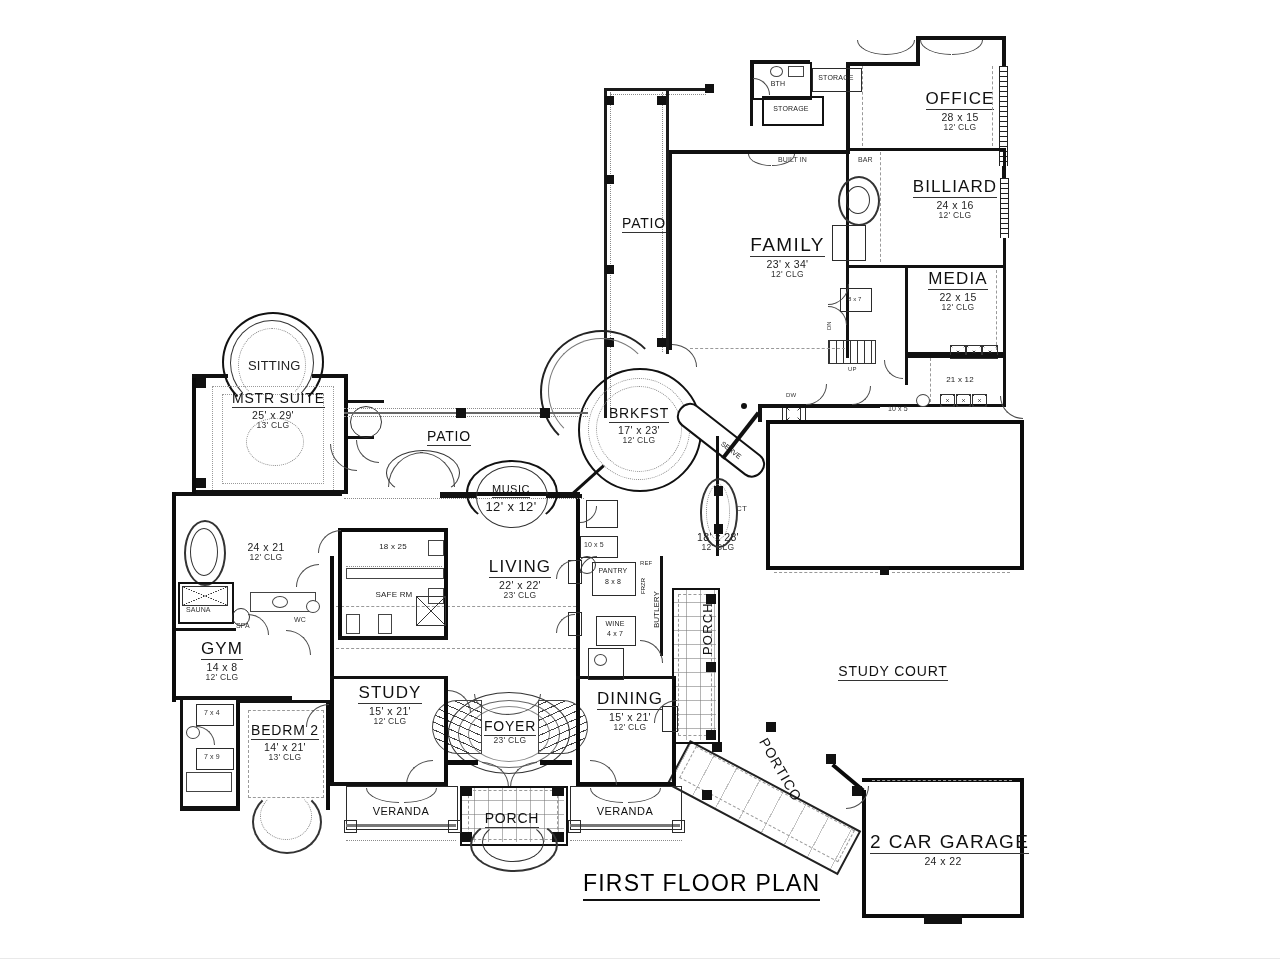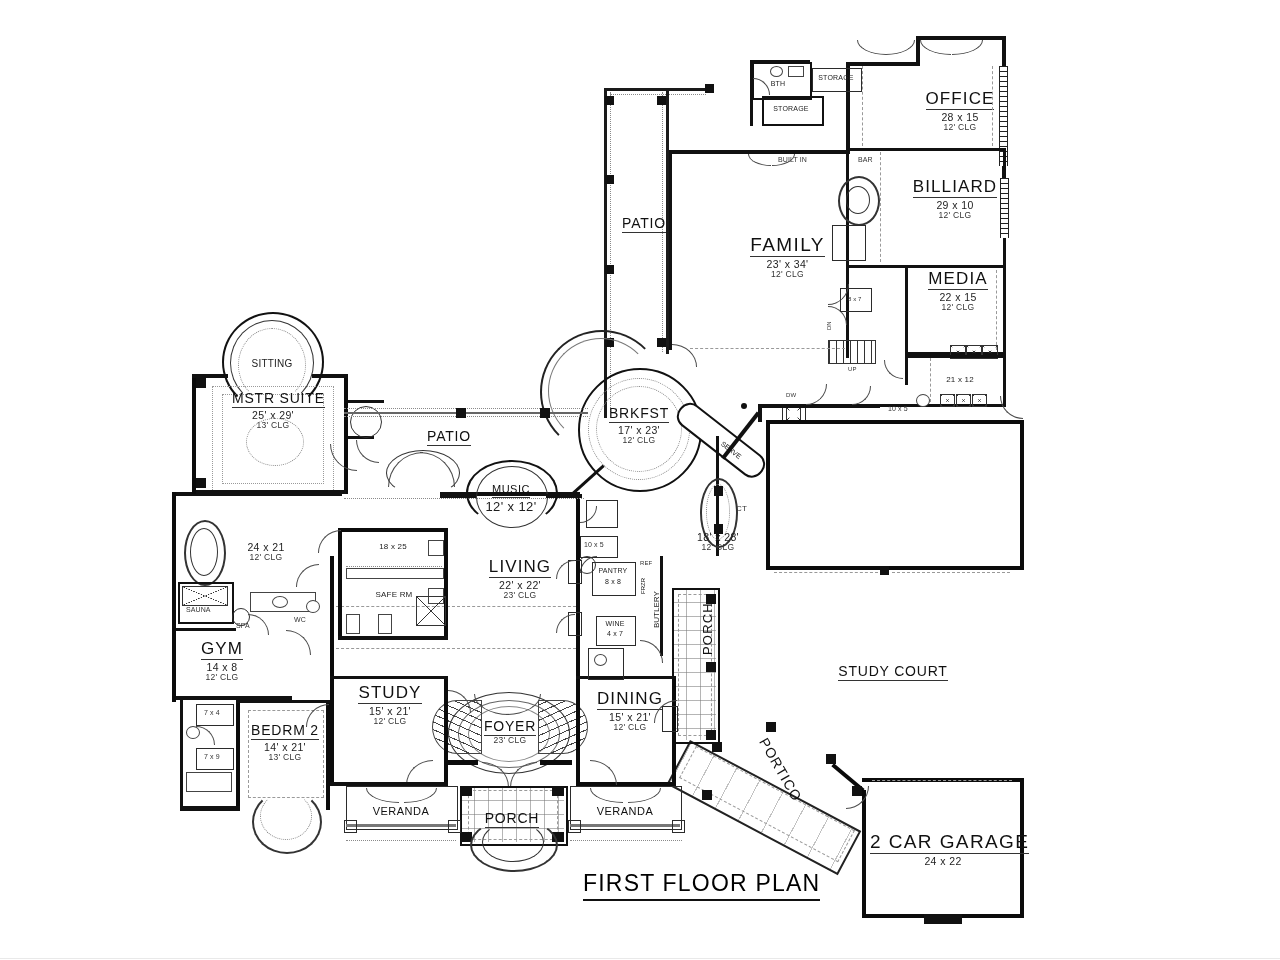--- a/index.html
+++ b/index.html
@@ -125,21 +125,21 @@
   <div class="dash-v" style="left:862px;top:66px;height:80px;"></div>
   <div class="dash-v" style="left:992px;top:66px;height:80px;"></div>
 
   <div class="wall" style="left:846px;top:148px;width:160px;height:3px;"></div>
   <div class="wall" style="left:1003px;top:148px;width:3px;height:120px;"></div>
   <div class="wall" style="left:846px;top:265px;width:160px;height:3px;"></div>
   <div class="winband-v" style="left:1000px;top:178px;width:7px;height:60px;"></div>
   <div class="dash-v" style="left:880px;top:152px;height:110px;"></div>
   <div class="rlabel" style="left:865px;top:178px;width:180px;">
     <span class="rname">BILLIARD</span>
-    <div class="rdim">29 x 10</div>
+    <div class="rdim">24 x 16</div>
     <div class="rclg">12' CLG</div>
   </div>
 
   <div class="wall" style="left:905px;top:265px;width:3px;height:90px;"></div>
   <div class="wall" style="left:1003px;top:265px;width:3px;height:90px;"></div>
   <div class="wall" style="left:905px;top:352px;width:101px;height:3px;"></div>
   <div class="dash-v" style="left:996px;top:270px;height:80px;"></div>
   <div class="rlabel" style="left:898px;top:270px;width:120px;">
     <span class="rname">MEDIA</span>
     <div class="rdim">22 x 15</div>
@@ -487,21 +487,21 @@
   <div class="wall-thick" style="left:192px;top:374px;width:4px;height:120px;"></div>
   <div class="wall-thick" style="left:344px;top:374px;width:4px;height:120px;"></div>
   <div class="wall" style="left:192px;top:374px;width:36px;height:4px;"></div>
   <div class="wall" style="left:312px;top:374px;width:36px;height:4px;"></div>
   <div class="blk" style="left:196px;top:378px;width:10px;height:10px;"></div>
   <div class="blk" style="left:196px;top:478px;width:10px;height:10px;"></div>
 
   <div class="circ-th" style="left:222px;top:312px;width:98px;height:96px;border-bottom-color:transparent;"></div>
   <div class="circ" style="left:230px;top:320px;width:82px;height:84px;border-bottom-color:transparent;"></div>
   <div class="circ-d" style="left:238px;top:328px;width:66px;height:72px;border-bottom-color:transparent;"></div>
-  <div class="tiny" style="left:248px;top:358px;width:48px;font-size:10px;">SITTING</div>
+  <div class="tiny" style="left:248px;top:358px;width:48px;font-size:13px;">SITTING</div>
   <div class="box-dot" style="left:212px;top:386px;width:120px;height:104px;"></div>
   <div class="box-dot" style="left:222px;top:394px;width:100px;height:88px;"></div>
   <div class="rlabel" style="left:232px;top:390px;width:82px;">
     <span class="rname sm">MSTR SUITE</span>
     <div class="rdim">25' x 29'</div>
     <div class="rclg">13' CLG</div>
   </div>
   <div class="circ-d" style="left:246px;top:418px;width:56px;height:46px;"></div>
   <div class="swing sw-bl" style="left:330px;top:444px;width:26px;height:26px;"></div>
   <div class="wall" style="left:196px;top:490px;width:150px;height:4px;"></div>

